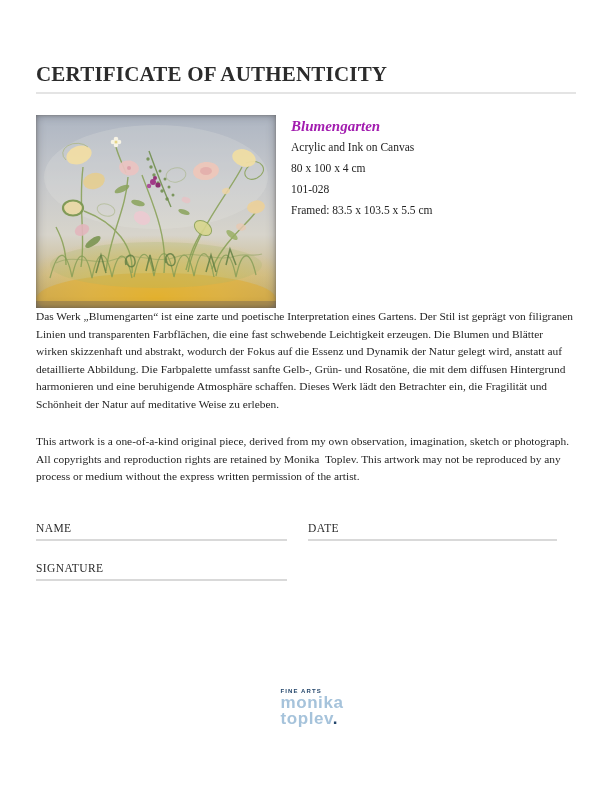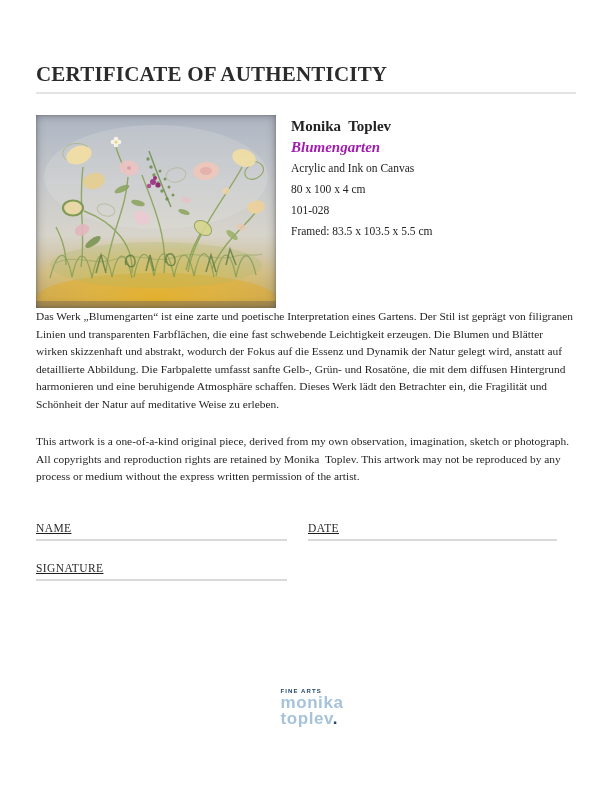--- a/index.html
+++ b/index.html
@@ -63,21 +63,21 @@
   
   .para {
     margin: 0; width: 540px;
     font-size: 11.4px; line-height: 17.5px;
     color: #1f1f1f;
   }
   .para-de { }
   .para-en { margin-top: 20px; }
 
   
-  .fields-row { display: flex; margin-top: 35px; text-decoration: underline; }
+  .fields-row { display: flex; margin-top: 35px; }
   .fields-row.second { margin-top: 20px; }
   .field-left  { width: 251px; margin-right: 21px; }
   .field-right { width: 249px; }
   .field-label {
     font-size: 11.5px; letter-spacing: 0.4px;
     color: #2a2a2a; line-height: 14px;
   }
   .field-line { height: 2px; background: #d9d9d9; margin-top: 4px; }
 
   
@@ -214,21 +214,20 @@
           <circle cx="117" cy="67" r="3" fill="#a13a88"></circle>
           <circle cx="122" cy="70" r="2.6" fill="#8c2f70"></circle>
           <circle cx="113" cy="71" r="2.2" fill="#ad4f99"></circle>
           <circle cx="119" cy="63" r="2" fill="#953577"></circle>
 
           <rect x="0" y="186" width="240" height="7" fill="#8a7450" opacity="0.55"></rect>
         </svg>
       </div>
 
       <div class="details">
-        <div class="artist-name prewrap">Monika  Toplev</div>
         <div class="work-title">Blumengarten</div>
         <div class="detail-line">Acrylic and Ink on Canvas</div>
         <div class="detail-line">80 x 100 x 4 cm</div>
         <div class="detail-line">101-028</div>
         <div class="detail-line">Framed: 83.5 x 103.5 x 5.5 cm</div>
       </div>
     </div>
 
     <p class="para para-de">Das Werk „Blumengarten“ ist eine zarte und poetische Interpretation eines Gartens. Der Stil ist geprägt von filigranen Linien und transparenten Farbflächen, die eine fast schwebende Leichtigkeit erzeugen. Die Blumen und Blätter wirken skizzenhaft und abstrakt, wodurch der Fokus auf die Essenz und Dynamik der Natur gelegt wird, anstatt auf detaillierte Abbildung. Die Farbpalette umfasst sanfte Gelb-, Grün- und Rosatöne, die mit dem diffusen Hintergrund harmonieren und eine beruhigende Atmosphäre schaffen. Dieses Werk lädt den Betrachter ein, die Fragilität und Schönheit der Natur auf meditative Weise zu erleben.</p>
     <p class="para para-en prewrap">This artwork is a one-of-a-kind original piece, derived from my own observation, imagination, sketch or photograph. All copyrights and reproduction rights are retained by Monika  Toplev. This artwork may not be reproduced by any process or medium without the express written permission of the artist.</p>

